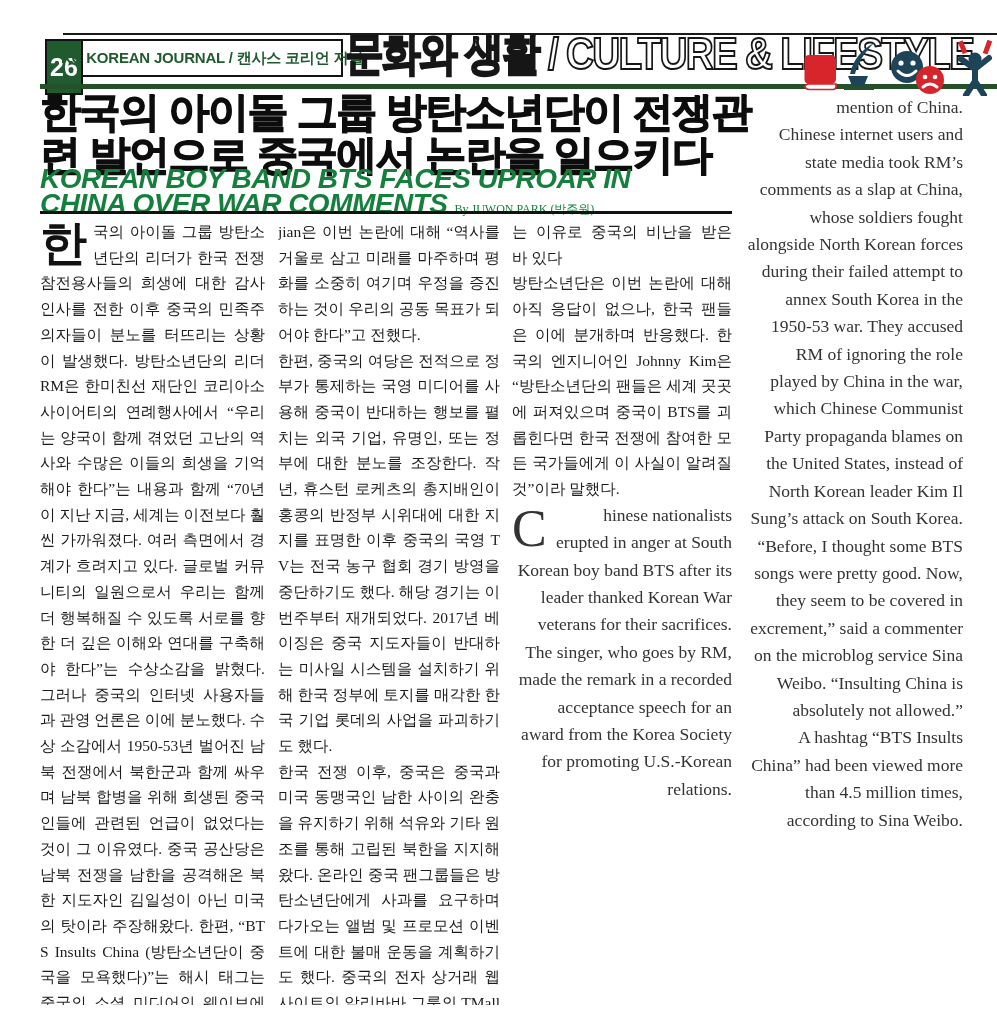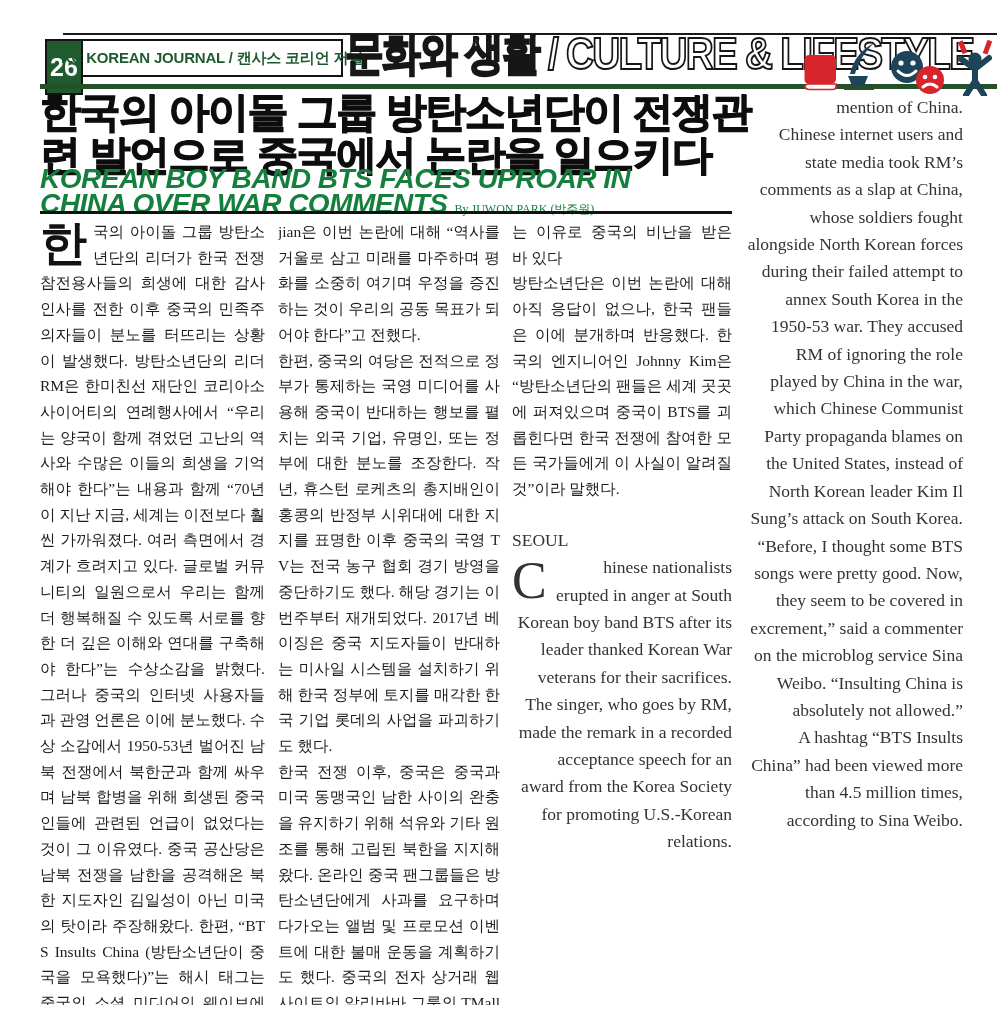--- a/index.html
+++ b/index.html
@@ -110,21 +110,20 @@
       <p>jian은 이번 논란에 대해 “역사를 거울로 삼고 미래를 마주하며 평화를 소중히 여기며 우정을 증진하는 것이 우리의 공동 목표가 되어야 한다”고 전했다.</p>
       <p>한편, 중국의 여당은 전적으로 정부가 통제하는 국영 미디어를 사용해 중국이 반대하는 행보를 펼치는 외국 기업, 유명인, 또는 정부에 대한 분노를 조장한다. 작년, 휴스턴 로케츠의 총지배인이 홍콩의 반정부 시위대에 대한 지지를 표명한 이후 중국의 국영 TV는 전국 농구 협회 경기 방영을 중단하기도 했다. 해당 경기는 이번주부터 재개되었다. 2017년 베이징은 중국 지도자들이 반대하는 미사일 시스템을 설치하기 위해 한국 정부에 토지를 매각한 한국 기업 롯데의 사업을 파괴하기도 했다.</p>
       <p>한국 전쟁 이후, 중국은 중국과 미국 동맹국인 남한 사이의 완충을 유지하기 위해 석유와 기타 원조를 통해 고립된 북한을 지지해왔다. 온라인 중국 팬그룹들은 방탄소년단에게 사과를 요구하며 다가오는 앨범 및 프로모션 이벤트에 대한 불매 운동을 계획하기도 했다. 중국의 전자 상거래 웹사이트인 알리바바 그룹의 TMall과 JD.com에서는 방탄소년단과 관련된 삼성 전자 및 스포츠 브랜드 FILA의 제품들을 누락시켰다. 글로벌 브랜드들은 중국이 자국 영토의 일부라 주장하는 대만과 민주화 시위의 현장인 홍콩 등 정치적으로 민감한 문제와 거리를 두기 위해 노력하고 있다. 대만 태생의 한국 아이돌 가수인 쯔위는 한국 TV쇼에서 대만 국기를 들었다</p>
     </div>
 
   <div class="col col3">
     <div>
         <p>는 이유로 중국의 비난을 받은 바 있다</p>
         <p>방탄소년단은 이번 논란에 대해 아직 응답이 없으나, 한국 팬들은 이에 분개하며 반응했다. 한국의 엔지니어인 Johnny Kim은 “방탄소년단의 팬들은 세계 곳곳에 퍼져있으며 중국이 BTS를 괴롭힌다면 한국 전쟁에 참여한 모든 국가들에게 이 사실이 알려질 것”이라 말했다.</p>
       </div>
-    <div class="dateline">SEOUL</div>
     <p class="eng"><span class="dropcap e">C</span><span>hinese nationalists erupted in anger at South Korean boy band BTS after its leader thanked Korean War veterans for their sacrifices.</span></p>
     <div class="eng">
         <p>The singer, who goes by RM, made the remark in a recorded acceptance speech for an award from the Korea Society for promoting U.S.-Korean relations.</p>
       </div>
   </div>
 
   <div class="col col4 eng">
       <p>mention of China.</p>
       <p>Chinese internet users and state media took RM’s comments as a slap at China, whose soldiers fought alongside North Korean forces during their failed attempt to annex South Korea in the 1950-53 war. They accused RM of ignoring the role played by China in the war, which Chinese Communist Party propaganda blames on the United States, instead of North Korean leader Kim Il Sung’s attack on South Korea.</p>
       <p>“Before, I thought some BTS songs were pretty good. Now, they seem to be covered in excrement,” said a commenter on the microblog service Sina Weibo. “Insulting China is absolutely not allowed.”</p>

